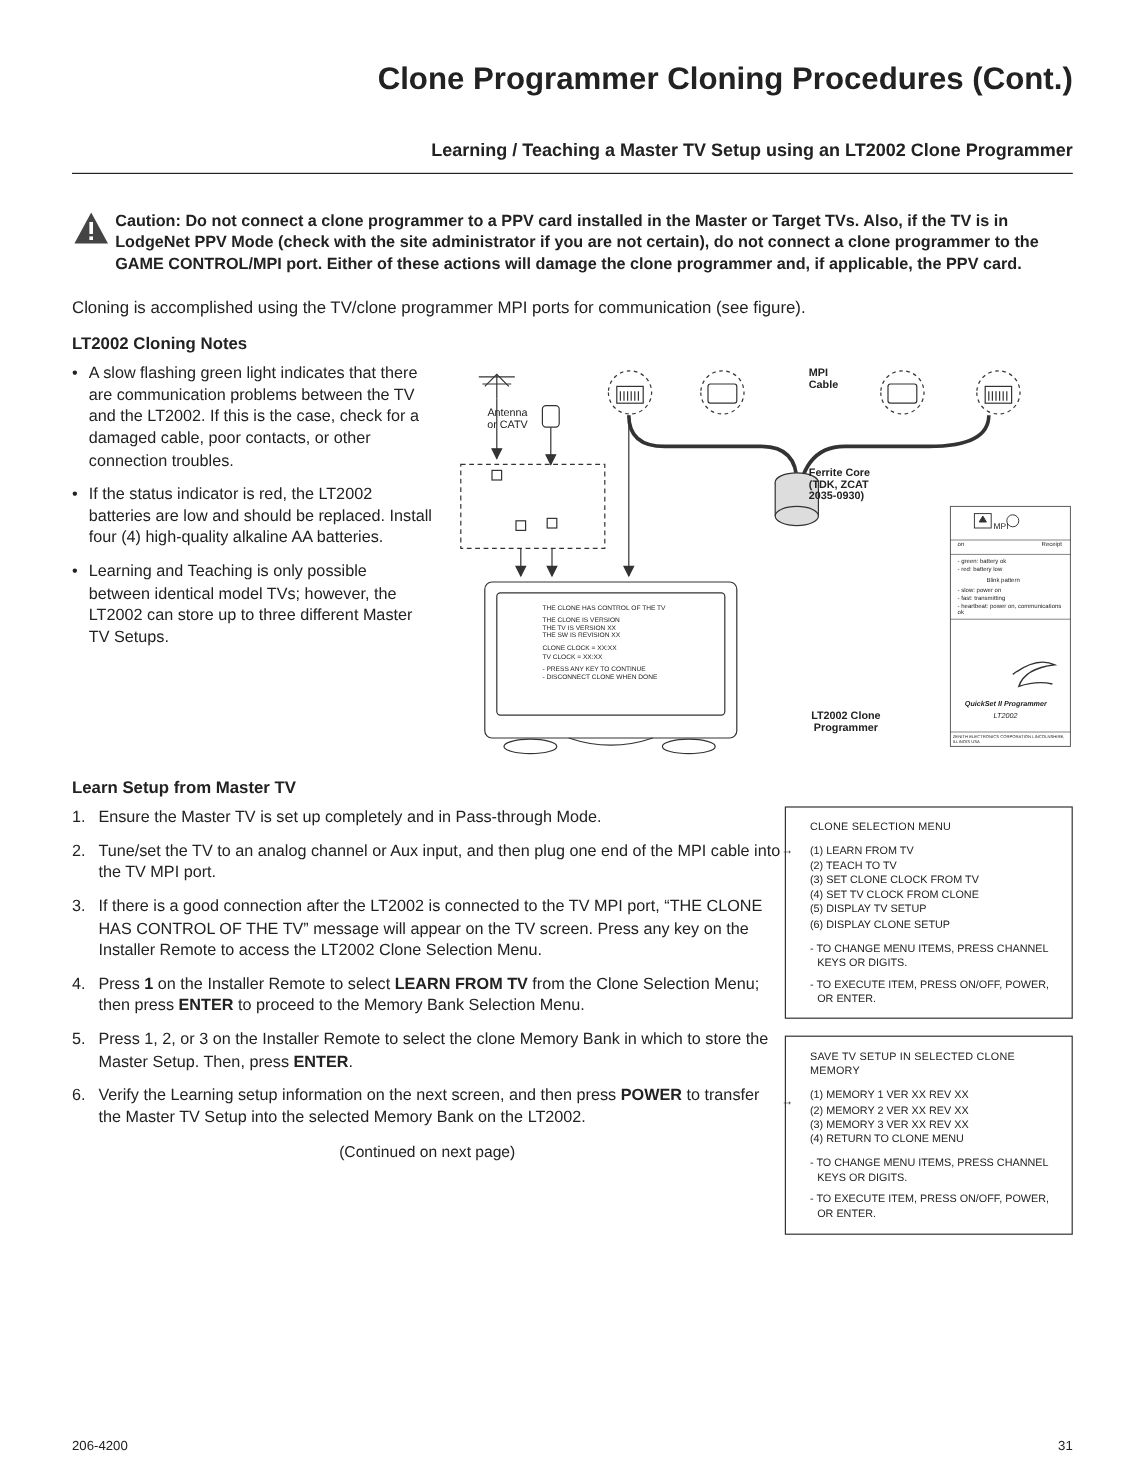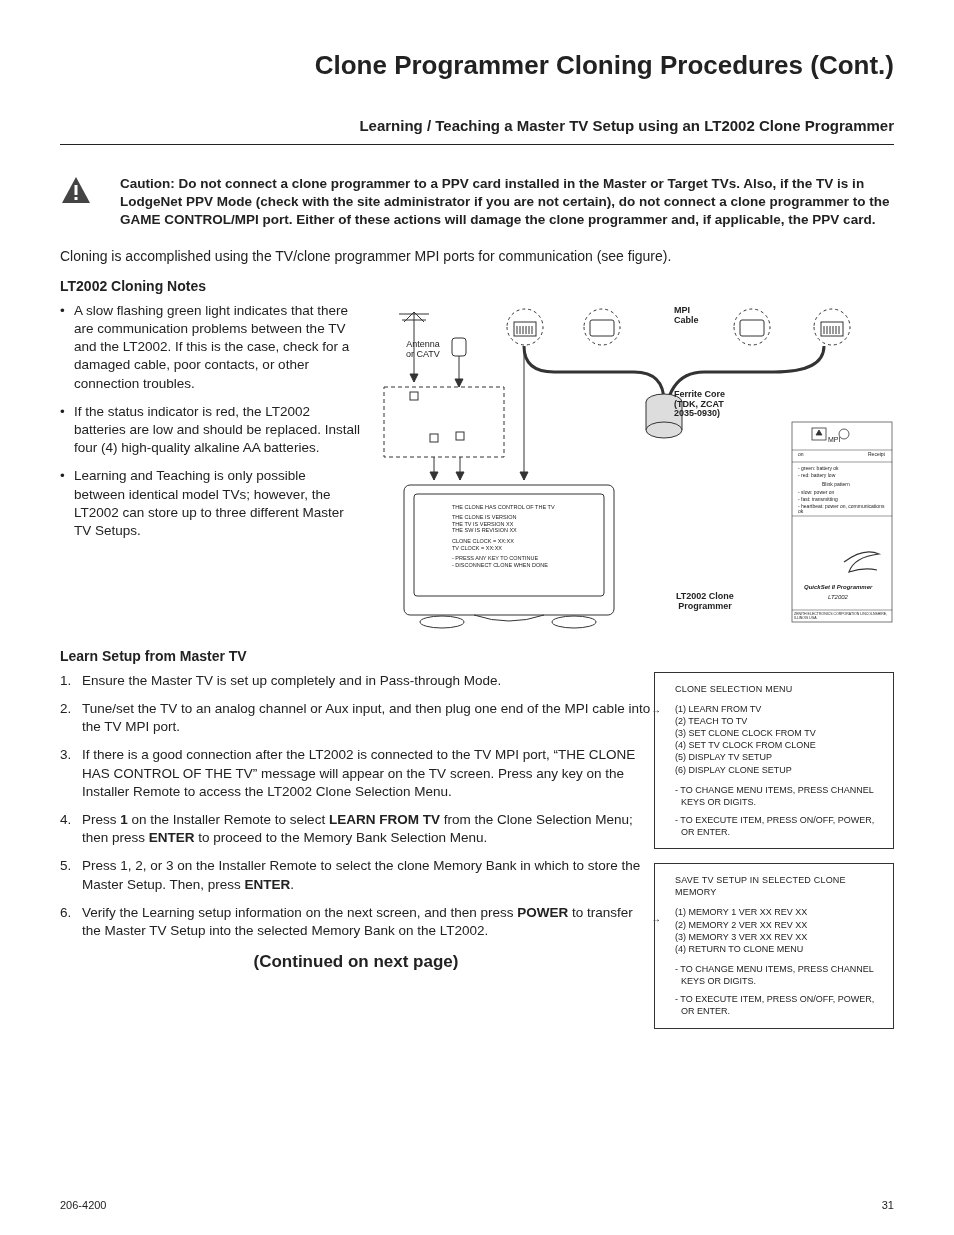--- a/index.html
+++ b/index.html
@@ -19,21 +19,21 @@
     margin-bottom: 36px;
   }
   .subtitle {
     font-size: 15px;
     font-weight: bold;
     text-align: right;
     padding-bottom: 10px;
     border-bottom: 1.5px solid #222;
     margin-bottom: 30px;
   }
-  .caution-row { display: flex; align-items: flex-start; gap: 28px; margin-bottom: 18px;}
+  .caution-row { display: flex; align-items: flex-start; gap: 4px; margin-bottom: 18px;}
   .caution-text { font-size: 13.5px; font-weight: bold; line-height: 1.35; }
   .intro { font-size: 14px; margin-bottom: 14px; }
   .section-heading { font-size: 14px; font-weight: bold; margin-bottom: 8px; }
   .two-col { display: flex; gap: 14px; }
   .left-col { width: 300px; }
   .right-col { flex: 1; }
   ul.notes { list-style: none; padding-left: 0; }
   ul.notes li { font-size: 13.5px; line-height: 1.35; margin-bottom: 10px; padding-left: 14px; position: relative;}
   ul.notes li::before { content: "•"; position: absolute; left: 0; }
   .figure-box { border: none; height: 340px; position: relative; font-size: 8px; }
@@ -44,21 +44,21 @@
   .learn-right { width: 240px; display: flex; flex-direction: column; gap: 14px;}
   ol.steps { list-style: none; counter-reset: step; padding-left: 0;}
   ol.steps li { font-size: 13.5px; line-height: 1.35; margin-bottom: 10px; padding-left: 22px; position: relative;}
   ol.steps li::before { counter-increment: step; content: counter(step) "."; position: absolute; left: 0;}
   .step-note { margin-top: 6px; }
   .menu-box { border: 1px solid #333; padding: 10px 12px 10px 20px; font-size: 9px; line-height: 1.35; position: relative;}
   .menu-title { font-size: 9px; margin-bottom: 8px; letter-spacing: 0.2px;}
   .menu-arrow { position: absolute; left: -4px; font-size: 10px; }
   .menu-items { margin-bottom: 8px;}
   .menu-hint { margin-top: 6px; text-indent: -6px; padding-left: 6px;}
-  .continued { font-size: 17px; text-align: center; margin-top: 12px; font-weight: bold;}
+  .continued { font-size: 13px; text-align: center; margin-top: 12px;}
   .footer { position: absolute; bottom: 24px; left: 60px; right: 60px; display: flex; justify-content: space-between; font-size: 11px;}
   .tv-screen-text { position:absolute; font-size:5.5px; line-height:1.2; left:78px; top:202px; text-align:left;}
 </style>
 </head>
 <body>
 
 <h1 class="page-title">Clone Programmer Cloning Procedures (Cont.)</h1>
 <div class="subtitle">Learning / Teaching a Master TV Setup using an LT2002 Clone Programmer</div>
 
 <div class="caution-row">

